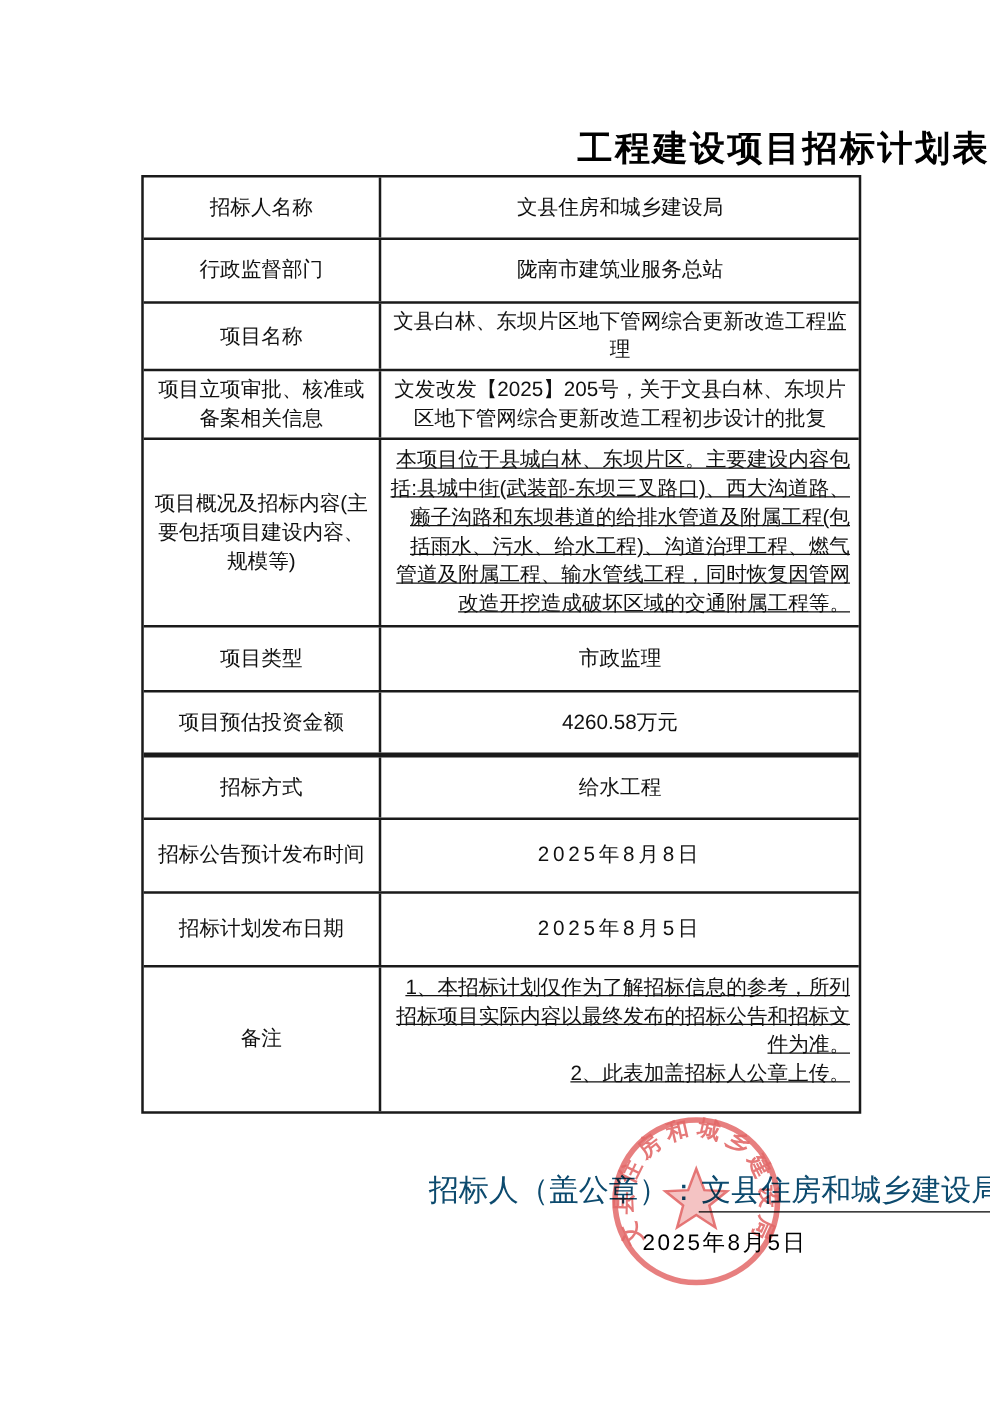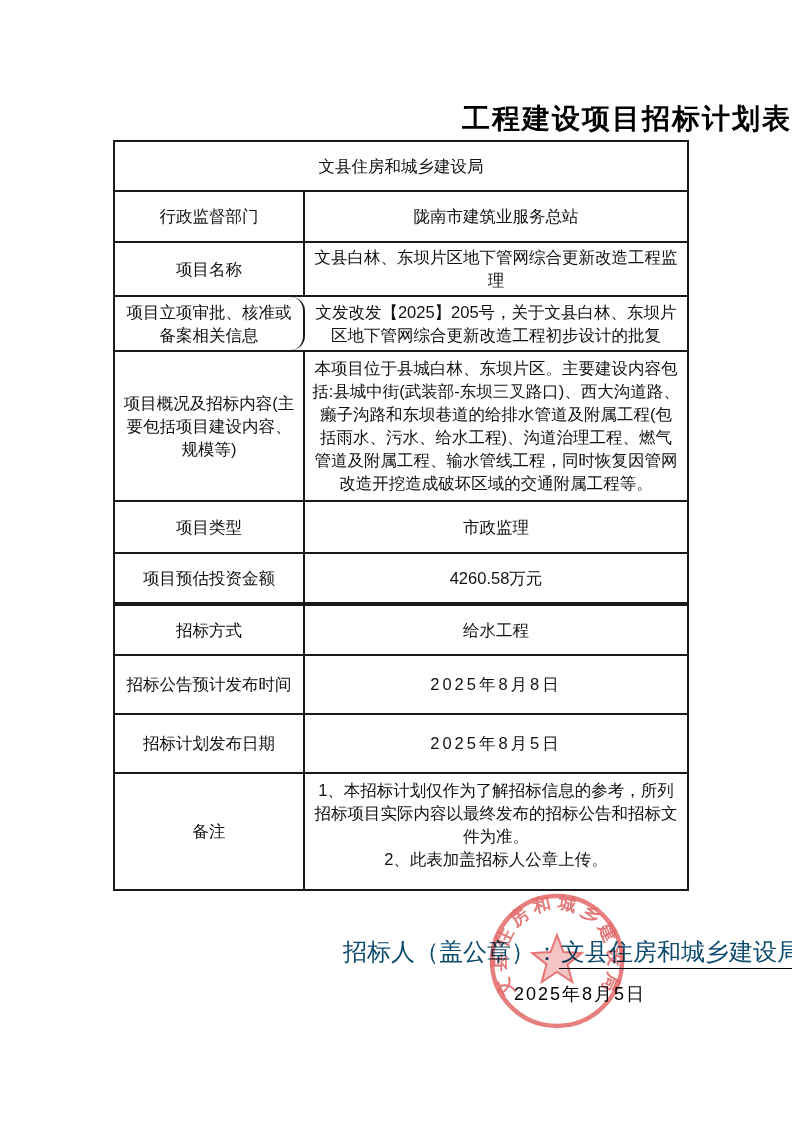--- a/index.html
+++ b/index.html
@@ -44,29 +44,30 @@
   }
   .cell.label{
     width:190px;
     flex:0 0 190px;
     border-right:2px solid #1a1a1a;
   }
   .cell.value{flex:1;}
   .cell.value.left{
     justify-content:flex-start;
     align-items:flex-start;
-    text-align:center;
+    text-align:right;
     padding:5px 7px;
+    text-decoration:underline;
   }
   .preline{white-space:pre-line;}
   
   .row:nth-child(1) .cell{min-height:48px;}
   .row:nth-child(2) .cell{min-height:49px;}
   .row:nth-child(3) .cell{min-height:49px;}
-  .row:nth-child(4) .cell{min-height:53px;border-radius:14px;}
+  .row:nth-child(4) .cell{min-height:53px;}
   .row:nth-child(5) .cell{min-height:137px;}
   .row:nth-child(6) .cell{min-height:50px;}
   .row:nth-child(7) .cell{min-height:48px;}
   .row:nth-child(8) .cell{min-height:49px;}
   .row:nth-child(9) .cell{min-height:48px;}
   .row:nth-child(10) .cell{min-height:57px;}
   .row:nth-child(11) .cell{min-height:57px;}
   .row:nth-child(12) .cell{min-height:115px;}
   .row:nth-child(10) .value,
   .row:nth-child(11) .value{letter-spacing:3px;}
@@ -101,20 +102,21 @@
 </style>
 </head>
 <body>
 
 <div class="page">
 
   <h1 class="doc-title">工程建设项目招标计划表</h1>
 
   <div class="doc-table">
     <div class="row">
+      <div class="cell label">招标人名称</div>
       <div class="cell value">文县住房和城乡建设局</div>
     </div>
     <div class="row">
       <div class="cell label">行政监督部门</div>
       <div class="cell value">陇南市建筑业服务总站</div>
     </div>
     <div class="row">
       <div class="cell label">项目名称</div>
       <div class="cell value">文县白林、东坝片区地下管网综合更新改造工程监理</div>
     </div>

